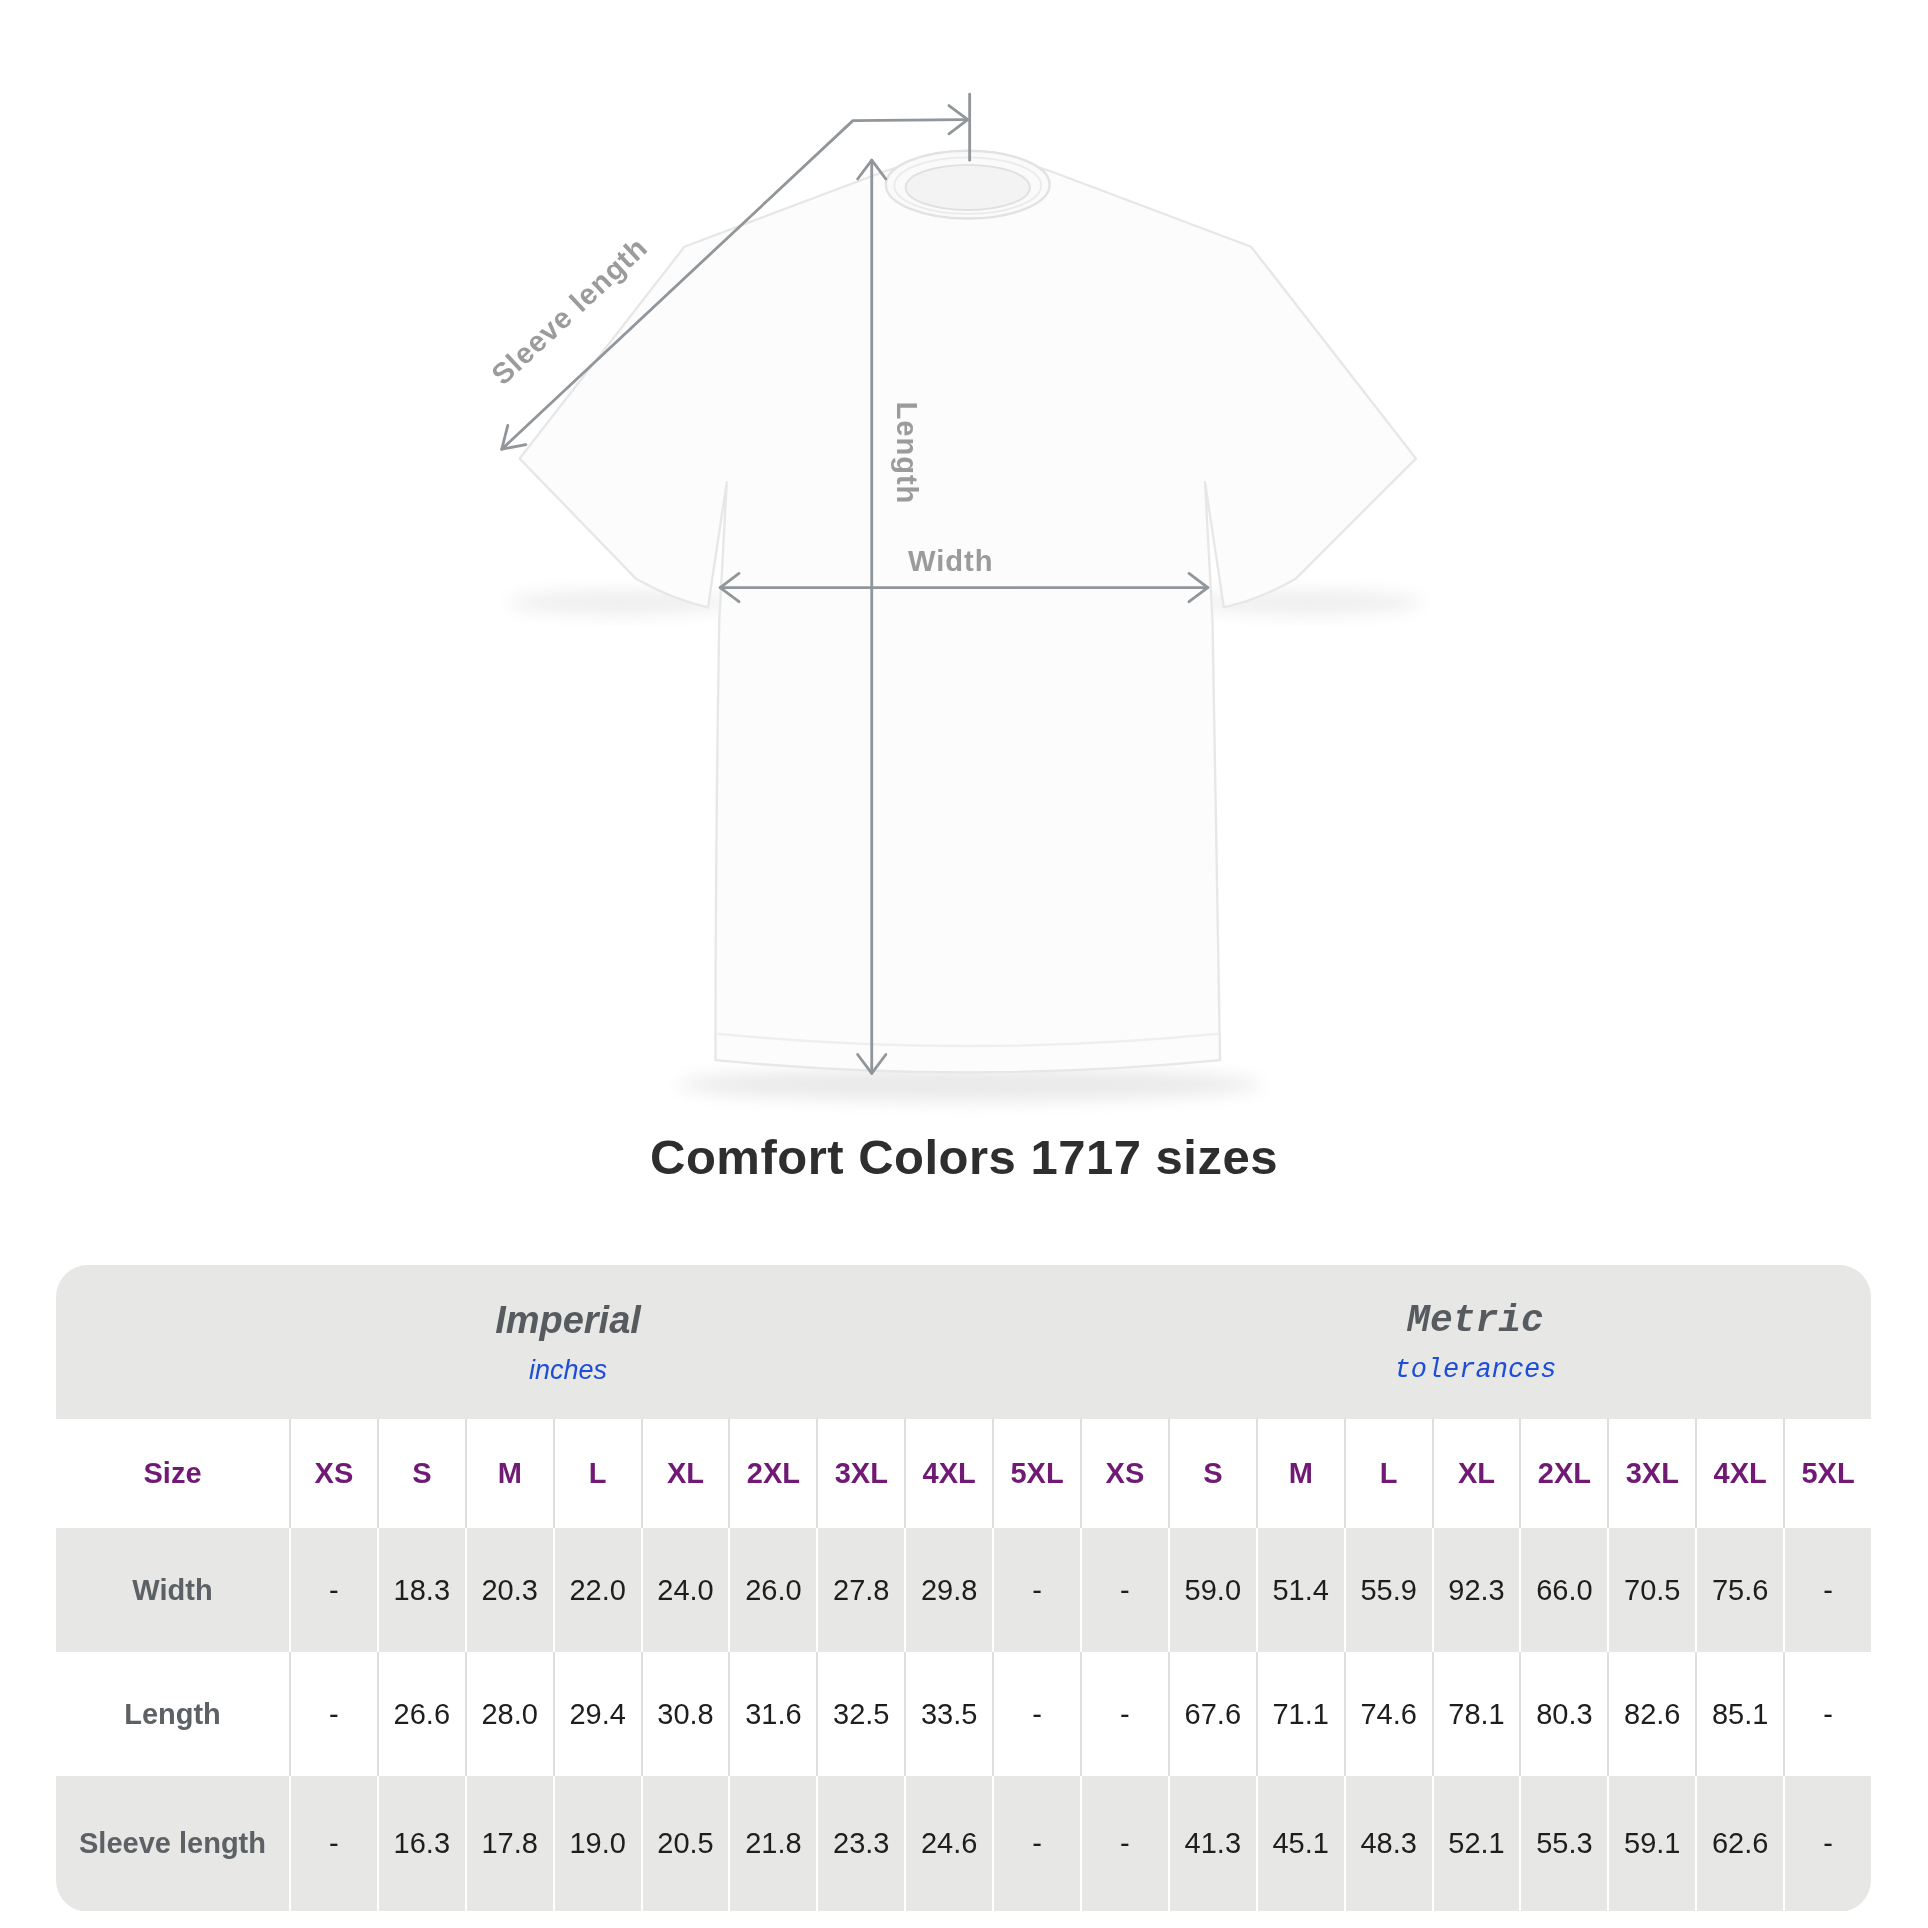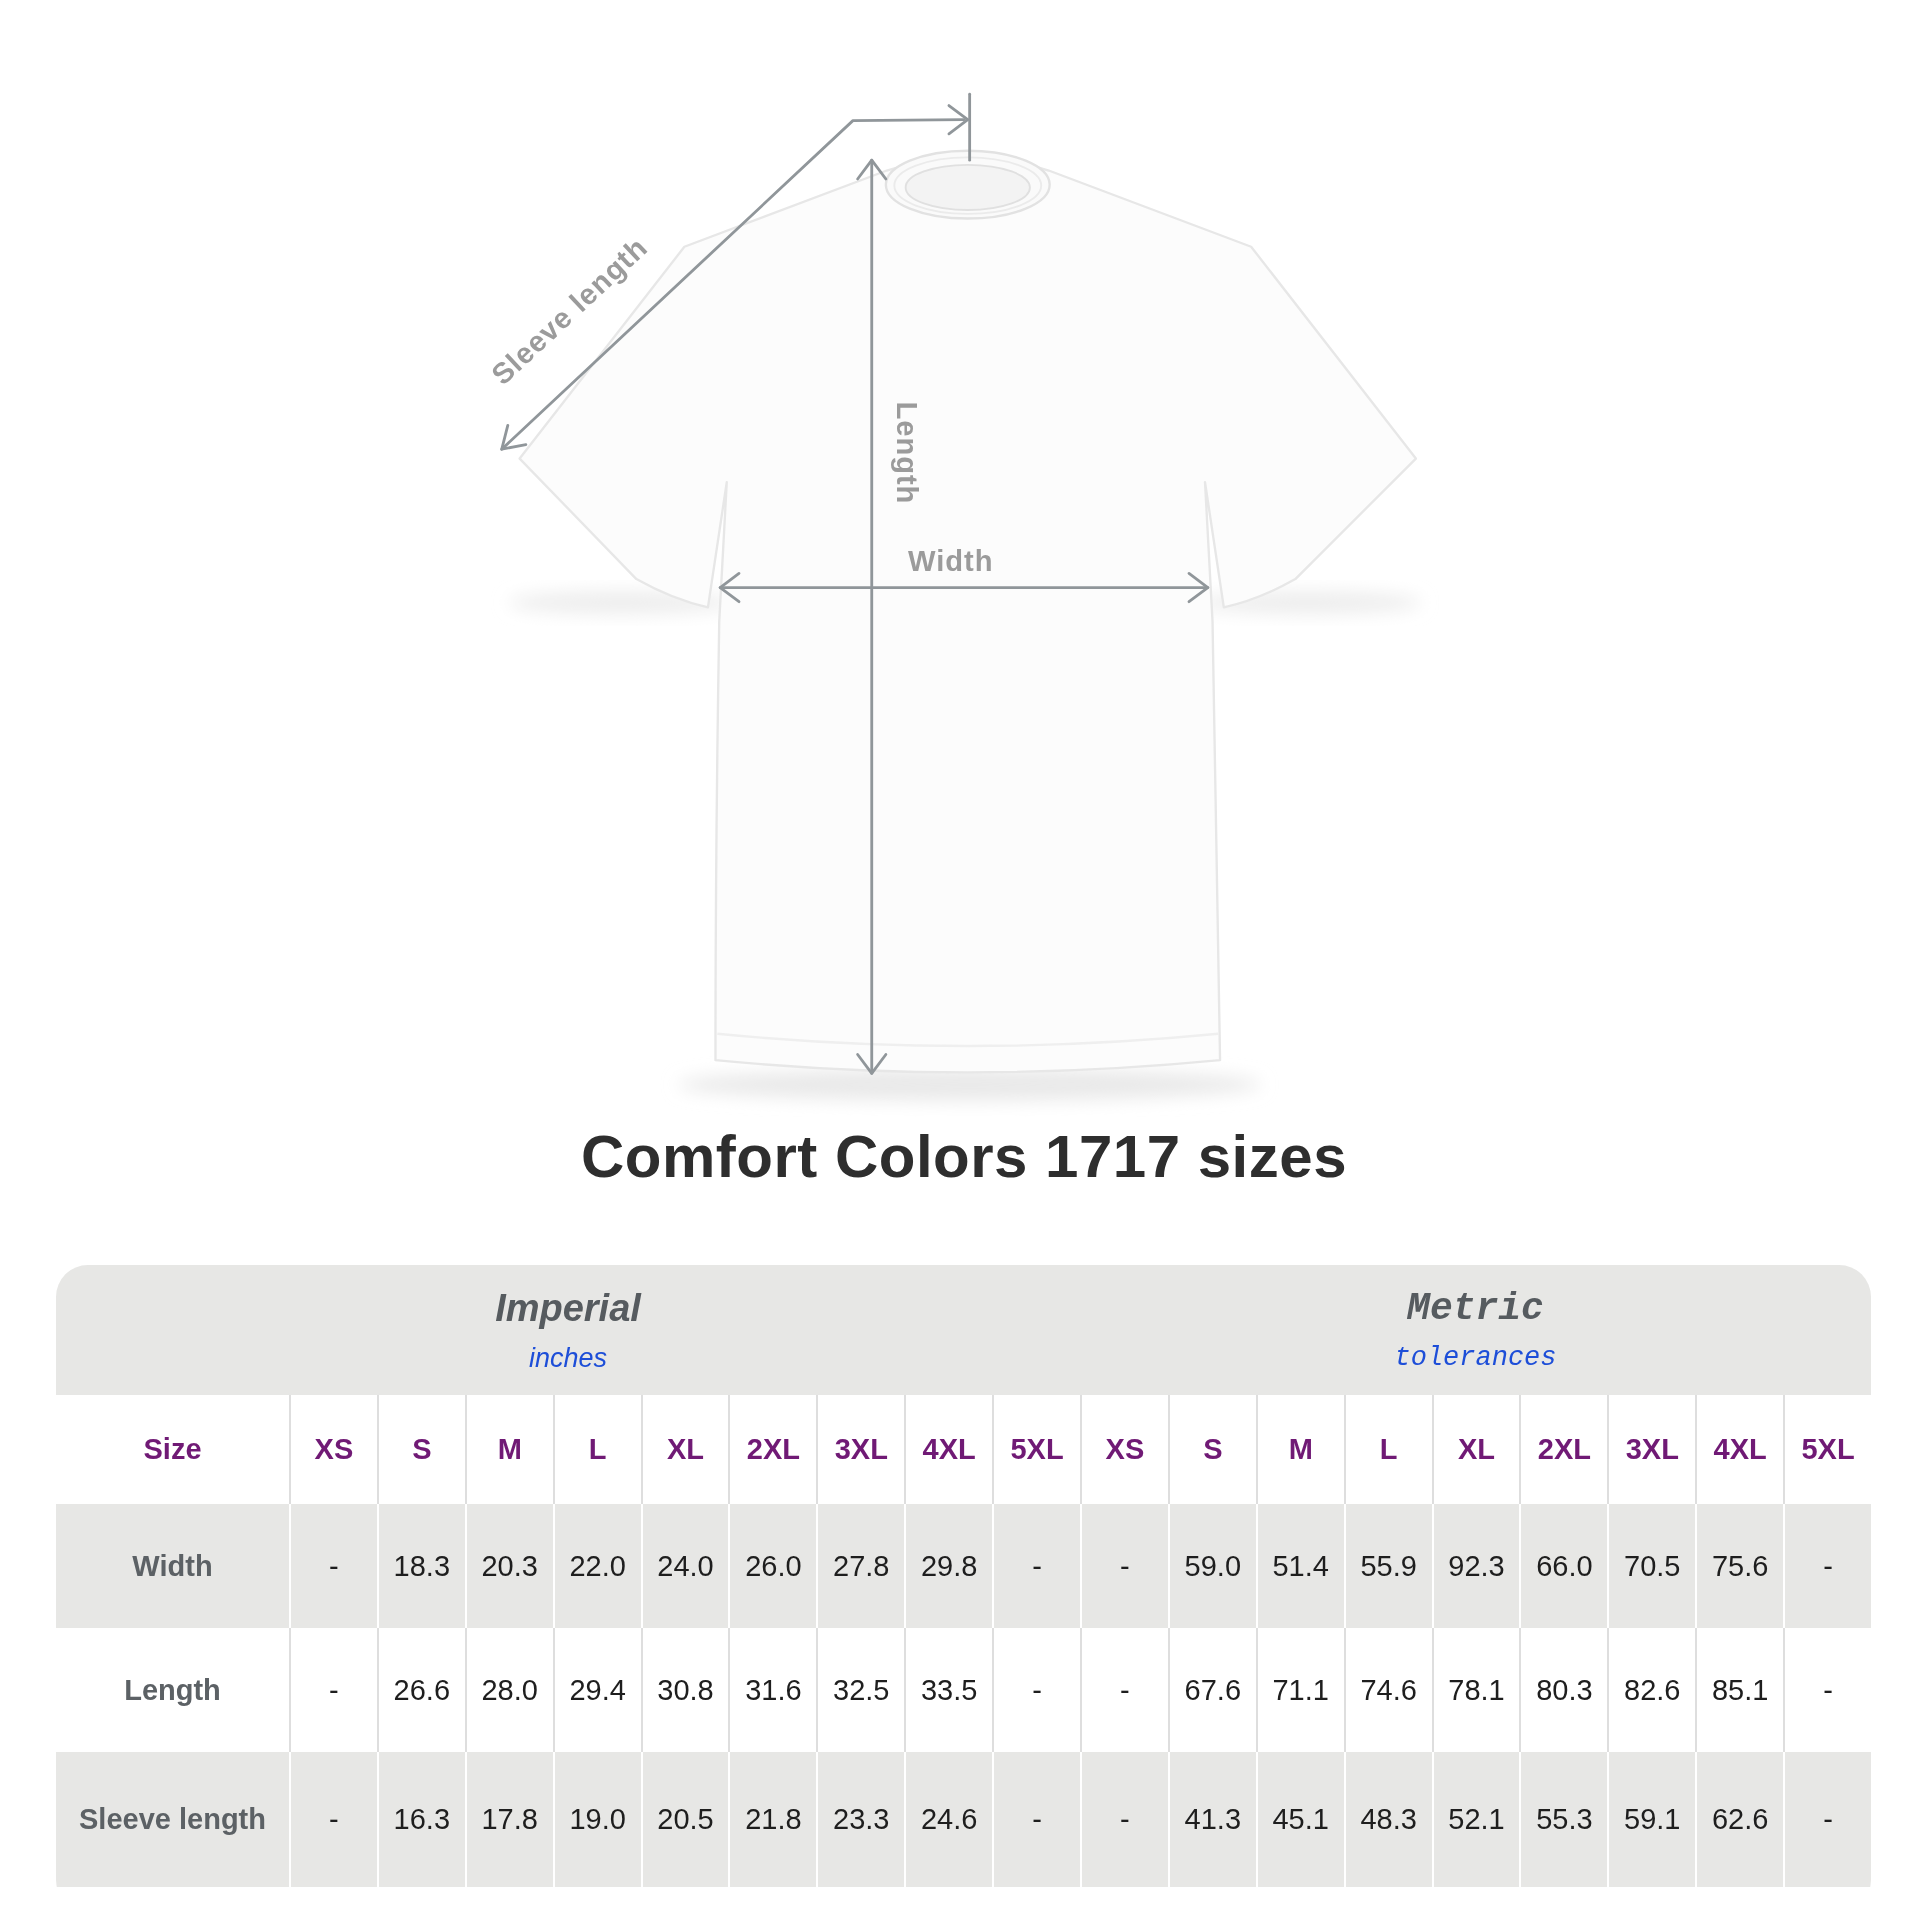--- a/index.html
+++ b/index.html
@@ -5,31 +5,31 @@
   html,body{margin:0;padding:0;}
   body{
     width:1928px;height:1928px;background:#ffffff;position:relative;overflow:hidden;
     font-family:"Liberation Sans", sans-serif;
   }
   .diagram{position:absolute;left:0;top:0;width:1928px;height:1177px;}
   .diagram svg{display:block;}
 
   .caption{position:absolute;left:0;top:1128px;width:1928px;text-align:center;}
   .caption h1{
-    margin:0;font-size:60px;line-height:58px;font-weight:bold;color:#2e2e2e;letter-spacing:0.5px;
+    margin:0;font-size:49px;line-height:58px;font-weight:bold;color:#2e2e2e;letter-spacing:0.5px;
   }
   .caption p{
     margin:15px 0 0 0;font-size:29px;line-height:36px;font-style:italic;color:#4f4f4f;
   }
 
   .sizetable{
     position:absolute;left:56px;top:1265px;width:1815px;height:647px;
     border-radius:32px;overflow:hidden;background:#ffffff;
   }
-  .band{display:flex;height:130px;background:#e7e7e5;}
+  .band{display:flex;height:154px;background:#e7e7e5;}
   .band .bcell{display:flex;flex-direction:column;justify-content:center;align-items:center;}
   .band .bcell.left{width:1024px;}
   .band .bcell.right{width:791px;font-family:Liberation Mono, monospace;}
   .band .bname{font-size:38px;font-weight:bold;font-style:italic;color:#565b5f;}
   .band .bunit{font-size:27px;font-style:italic;color:#1d4ed8;margin-top:13px;}
 
   .trow{display:grid;grid-template-columns:233px repeat(18,1fr);}
   .trow .cell{
     display:flex;align-items:center;justify-content:center;
     font-size:29px;color:#1e1e1e;

